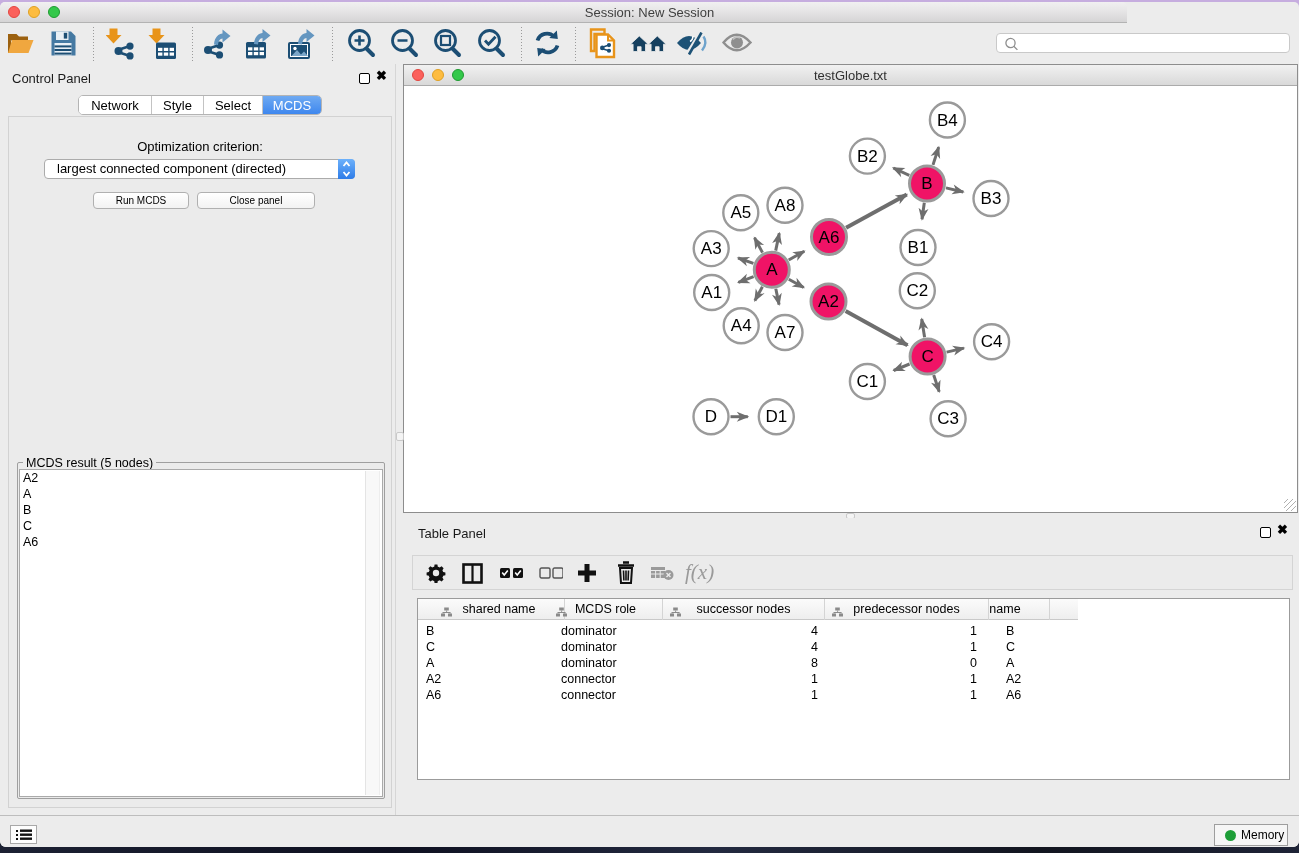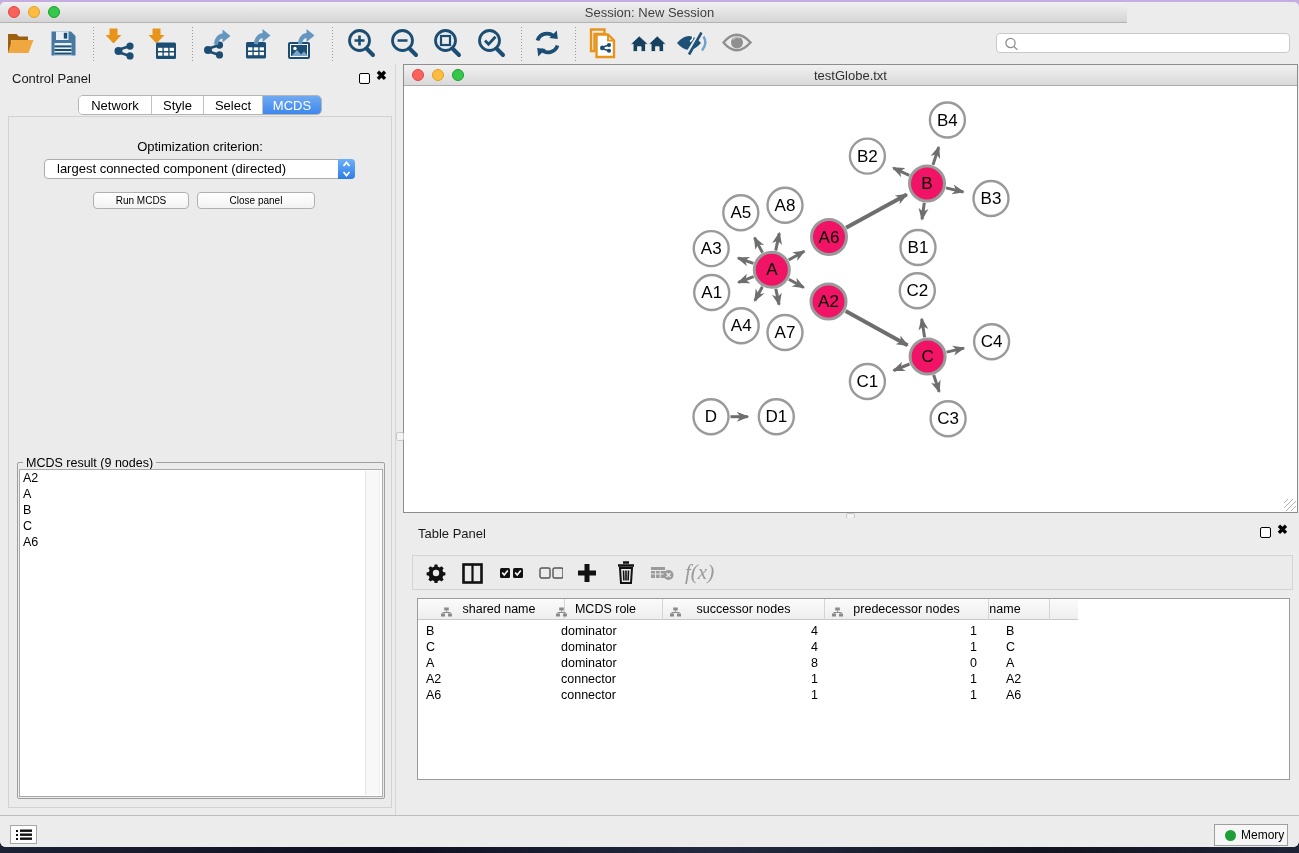--- a/index.html
+++ b/index.html
@@ -257,21 +257,21 @@
   <div id="cp-body">
     <div id="opt-label">Optimization criterion:</div>
     <div id="dropdown">largest connected component (directed)
       <div id="dd-btn"><svg width="17" height="20">
               <path d="M5.5,7 L8.5,3.5 L11.5,7 M5.5,13 L8.5,16.5 L11.5,13" fill="none" stroke="#fff" stroke-width="1.8"></path>
             </svg></div>
     </div>
     <div class="btn" style="left:84px; top:75px; width:96px;">Run MCDS</div>
     <div class="btn" style="left:188px; top:75px; width:118px;text-align:center;">Close panel</div>
     <div id="fieldset">
-      <div id="fieldset-legend">MCDS result (9 nodes)</div>
+      <div id="fieldset-legend">MCDS result (5 nodes)</div>
       <div id="mcds-list">
         <div class="li">A2</div>
             <div class="li">A</div>
             <div class="li">B</div>
             <div class="li">C</div>
             <div class="li">A6</div>
         <div id="mcds-scroll"></div>
       </div>
     </div>
   </div>

